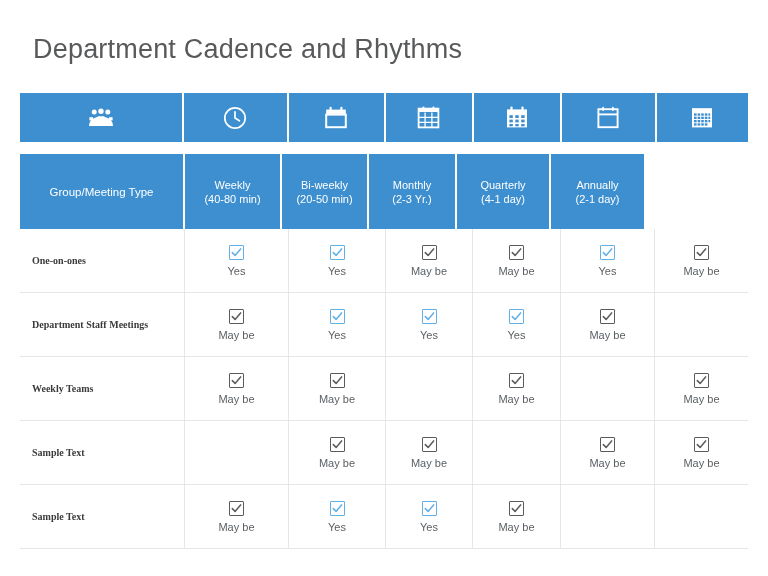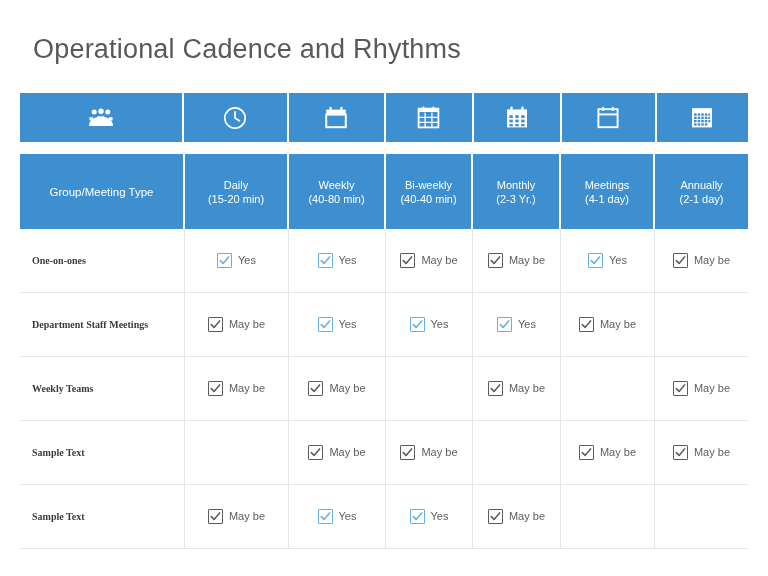--- a/index.html
+++ b/index.html
@@ -100,21 +100,21 @@
     padding-left: 12px;
     box-sizing: border-box;
     border-right: 1px solid #e4e7ea;
     line-height: 17px;
   }
 
   .cell {
     border-right: 1px solid #e4e7ea;
     box-sizing: border-box;
     display: flex;
-    flex-direction: row;
+    flex-direction: column;
     align-items: center;
     justify-content: center;
     gap: 6px;
   }
   .cell:last-child { border-right: none; }
 
   .chk {
     width: 15px;
     height: 15px;
     box-sizing: border-box;
@@ -131,21 +131,21 @@
     color: #5a5f63;
     line-height: 11px;
     white-space: nowrap;
   }
 </style>
 </head>
 <body>
 
 <div class="slide">
 
-  <div class="page-title">Operational Cadence and Rhythms</div>
+  <div class="page-title">Department Cadence and Rhythms</div>
 
   <div class="matrix">
 
     <div class="icon-row">
       <div class="icon-cell" style="width:165px">
         <span>
           <svg width="26" height="19" viewBox="0 0 26 19">
             <circle cx="6.2" cy="4.1" r="2.5" fill="#ffffff"></circle>
             <circle cx="13" cy="3.3" r="2.7" fill="#ffffff"></circle>
             <circle cx="19.8" cy="4.1" r="2.5" fill="#ffffff"></circle>
@@ -244,47 +244,41 @@
             </g>
           </svg>
         </span>
       </div>
     </div>
 
     <div class="label-row">
       <div class="label-cell first" style="width:165px">
         <span class="lbl-main">Group/Meeting Type</span>
       </div>
-      <div class="label-cell" style="width:104px">
-        <div>
-          <span class="lbl-main">Daily</span>
-          <span class="lbl-sub">(15-20 min)</span>
-        </div>
-      </div>
       <div class="label-cell" style="width:97px">
         <div>
           <span class="lbl-main">Weekly</span>
           <span class="lbl-sub">(40-80 min)</span>
         </div>
       </div>
       <div class="label-cell" style="width:87px">
         <div>
           <span class="lbl-main">Bi-weekly</span>
-          <span class="lbl-sub">(40-40 min)</span>
+          <span class="lbl-sub">(20-50 min)</span>
         </div>
       </div>
       <div class="label-cell" style="width:88px">
         <div>
           <span class="lbl-main">Monthly</span>
           <span class="lbl-sub">(2-3 Yr.)</span>
         </div>
       </div>
       <div class="label-cell" style="width:94px">
         <div>
-          <span class="lbl-main">Meetings</span>
+          <span class="lbl-main">Quarterly</span>
           <span class="lbl-sub">(4-1 day)</span>
         </div>
       </div>
       <div class="label-cell" style="width:93px">
         <div>
           <span class="lbl-main">Annually</span>
           <span class="lbl-sub">(2-1 day)</span>
         </div>
       </div>
     </div>

